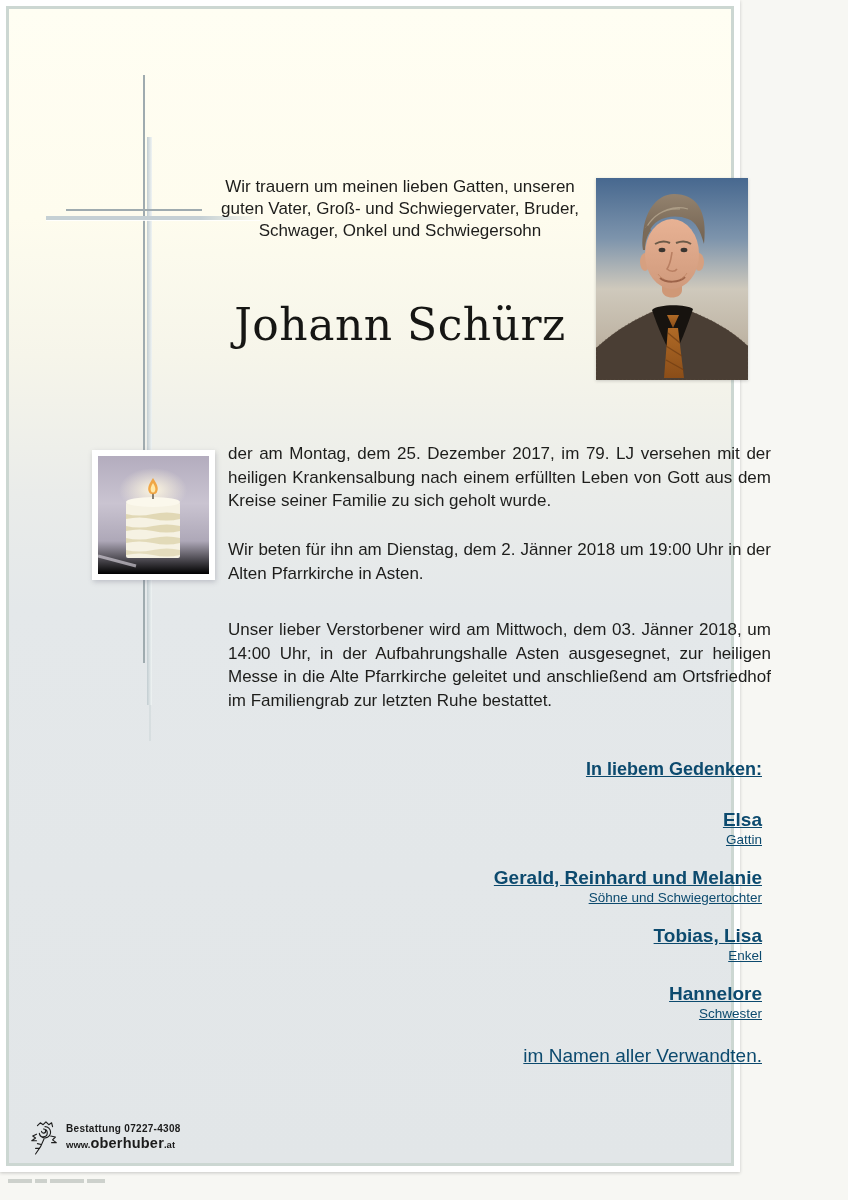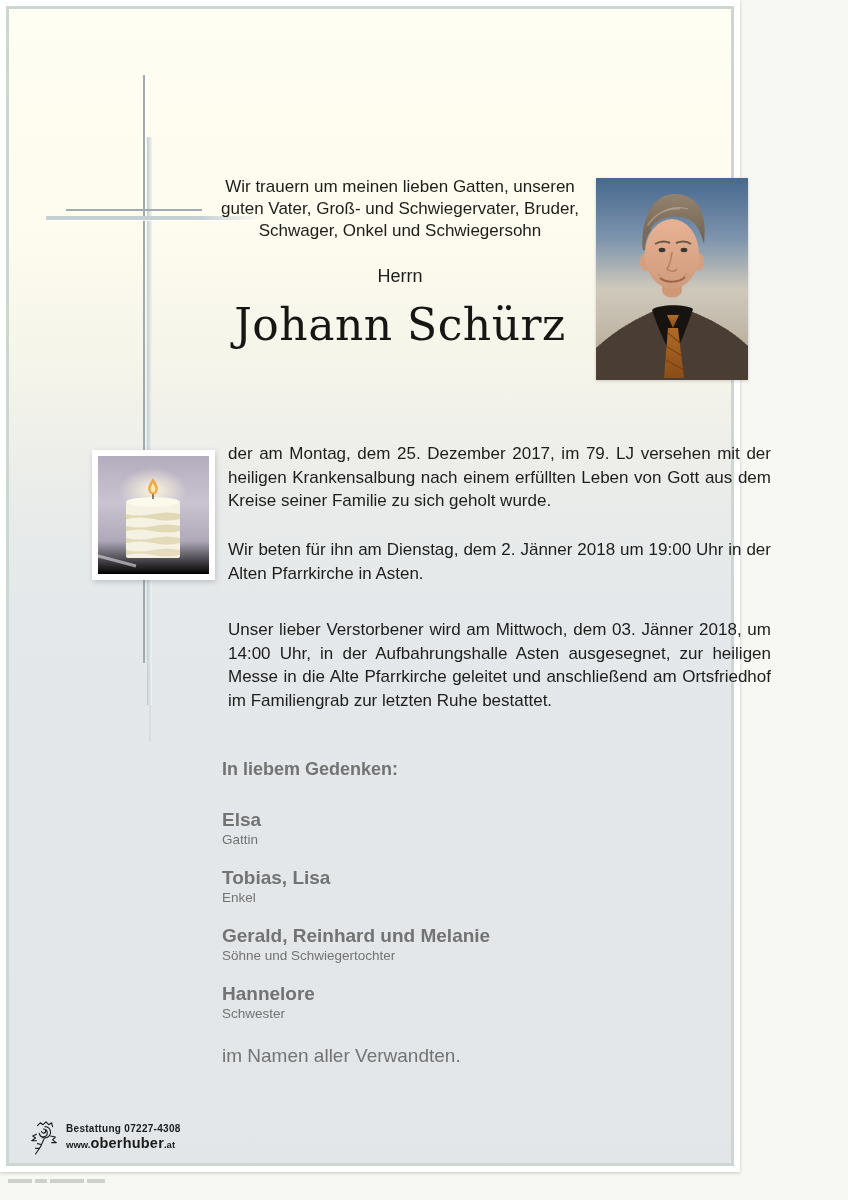--- a/index.html
+++ b/index.html
@@ -51,21 +51,21 @@
   .para{
     position:absolute;left:228px;width:543px;z-index:2;
     font-size:17px;line-height:23.5px;color:#1d1d1b;
     text-align:justify;
   }
   .p1{top:442px;}
   .p2{top:538px;}
   .p3{top:618px;}
   .memorial{
     position:absolute;left:222px;top:758px;width:540px;z-index:2;
-    text-align:left;color:#737373;
+    text-align:right;color:#0c4a6e;text-decoration:underline;
   }
   .memorial-heading{font-size:18px;font-weight:600;line-height:22px;}
   .mourner{margin-top:18px;}
   .mourner.first{margin-top:28px;}
   .mourner-names{font-size:19px;font-weight:600;line-height:24px;}
   .mourner-relation{font-size:13.5px;line-height:16px;}
   .closing{margin-top:22px;font-size:19px;line-height:24px;}
   
   .portrait{
     position:absolute;left:596px;top:178px;width:152px;height:202px;z-index:2;
@@ -102,21 +102,20 @@
 
   <div>
     <div class="cross-line v-dark"></div>
     <div class="cross-line v-light"></div>
     <div class="cross-line v-tail"></div>
     <div class="cross-line h-dark"></div>
     <div class="cross-line h-light"></div>
   </div>
 
   <div class="intro">Wir trauern um meinen lieben Gatten, unseren guten Vater, Groß- und Schwiegervater, Bruder, Schwager, Onkel und Schwiegersohn</div>
-  <div class="salutation">Herrn</div>
   <div class="deceased-name">Johann Schürz</div>
 
   <div class="portrait">
     <svg width="152" height="202" viewBox="0 0 152 202" xmlns="http://www.w3.org/2000/svg">
       <defs>
         <linearGradient id="pbg" x1="0" y1="0" x2="0" y2="1">
           <stop offset="0" stop-color="#47688f"></stop>
           <stop offset="0.30" stop-color="#7d94ac"></stop>
           <stop offset="0.55" stop-color="#cfc9bc"></stop>
           <stop offset="0.78" stop-color="#c0b6a6"></stop>
@@ -209,26 +208,26 @@
   <div class="para p3">Unser lieber Verstorbener wird am Mittwoch, dem 03. Jänner 2018, um 14:00 Uhr, in der Aufbahrungshalle Asten ausgesegnet, zur heiligen Messe in die Alte Pfarrkirche geleitet und anschließend am Ortsfriedhof im Familiengrab zur letzten Ruhe bestattet.</div>
 
   <div class="memorial">
     <div class="memorial-heading">In liebem Gedenken:</div>
 
     <div class="mourner first">
       <div class="mourner-names">Elsa</div>
       <div class="mourner-relation">Gattin</div>
     </div>
     <div class="mourner">
+      <div class="mourner-names">Gerald, Reinhard und Melanie</div>
+      <div class="mourner-relation">Söhne und Schwiegertochter</div>
+    </div>
+    <div class="mourner">
       <div class="mourner-names">Tobias, Lisa</div>
       <div class="mourner-relation">Enkel</div>
-    </div>
-    <div class="mourner">
-      <div class="mourner-names">Gerald, Reinhard und Melanie</div>
-      <div class="mourner-relation">Söhne und Schwiegertochter</div>
     </div>
     <div class="mourner">
       <div class="mourner-names">Hannelore</div>
       <div class="mourner-relation">Schwester</div>
     </div>
 
     <div class="closing">im Namen aller Verwandten.</div>
   </div>
 
   <div class="funeral-home">

